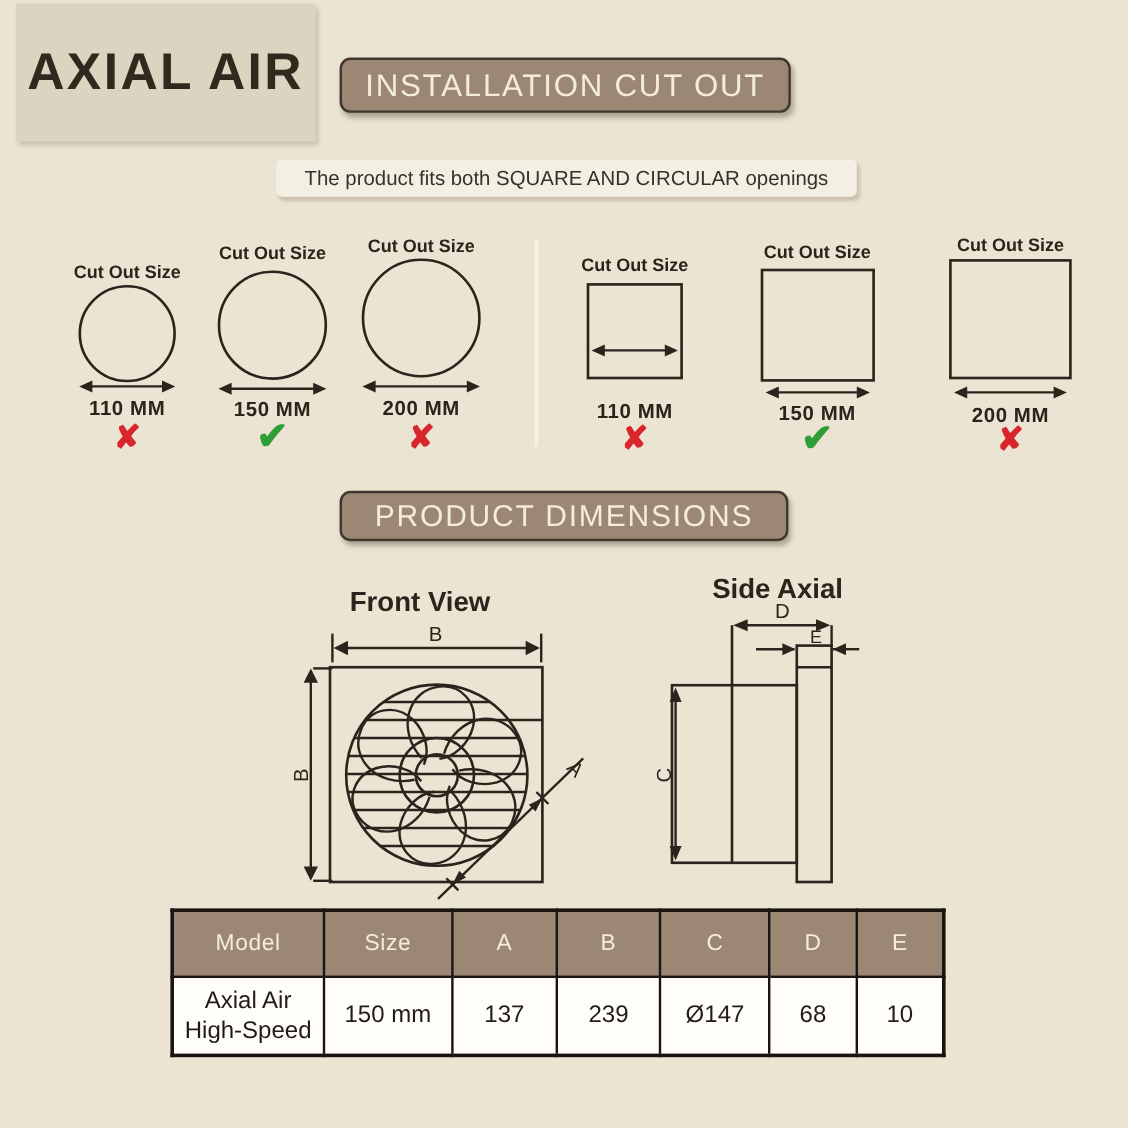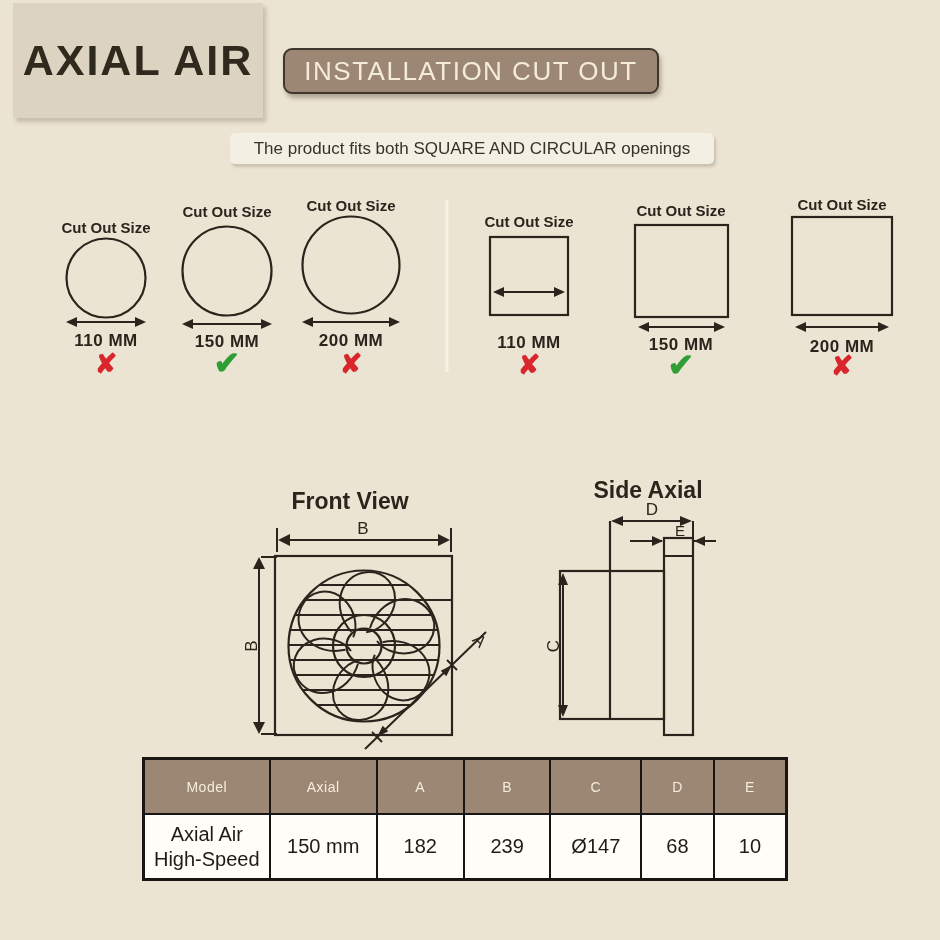--- a/index.html
+++ b/index.html
@@ -34,38 +34,41 @@
   svg.linework{position:absolute;left:0;top:0;pointer-events:none;}
   .ln{stroke:#2b241c;stroke-width:2.2;fill:none;}
   .thin{stroke:#2b241c;stroke-width:2;fill:none;}
   .head{fill:#2b241c;stroke:none;}
   .dimtext{font-family:"Liberation Sans",sans-serif;font-size:17px;fill:#2b241c;}
   .divider{stroke:#f6f1e6;stroke-width:3;}
 
   table.spec{position:absolute;left:142px;top:757px;width:646px;border-collapse:collapse;
     border:3px solid #191512;table-layout:fixed;}
   table.spec th,table.spec td{border:2px solid #191512;text-align:center;padding:0 4px;}
-  table.spec th{background:#9c8775;color:#f5ecd9;font-size:14px;font-weight:normal;height:53px;letter-spacing:.5px;}
+  table.spec th{background:#9c8775;color:#f5ecd9;font-size:19px;font-weight:normal;height:53px;letter-spacing:.5px;}
   table.spec td{background:#fffdf8;color:#1f1b16;font-size:20px;height:63px;}
   td.model-cell{font-size:19px;line-height:1.25;}
 </style>
 </head>
 <body>
 
 <div id="page">
 
   <div class="abs pill pill-install">
     <span>INSTALLATION CUT OUT</span>
   </div>
 
   <div class="abs brand-box">
     <span class="brand-text">AXIAL AIR</span>
   </div>
   <div class="abs subtitle-box">
     <span>The product fits both SQUARE AND CIRCULAR openings</span>
+  </div>
+  <div class="abs pill pill-dims">
+    <span>PRODUCT DIMENSIONS</span>
   </div>
 
   <svg class="linework" width="940" height="940" viewBox="0 0 940 940">
 
     <g>
       <circle class="ln" cx="106" cy="278" r="39.5"></circle>
       <line class="thin" x1="70" y1="322" x2="142" y2="322"></line>
       <polygon class="head" points="66,322 77,317 77,327"></polygon>
       <polygon class="head" points="146,322 135,317 135,327"></polygon>
 
@@ -205,33 +208,33 @@
         <col style="width:16.7%">
         <col style="width:13.5%">
       <col style="width:13.5%">
         <col style="width:14.1%">
         <col style="width:11.3%">
         <col style="width:11.3%">
     </colgroup>
     <thead>
       <tr>
         <th>Model</th>
-        <th>Axial</th>
+        <th>Size</th>
         <th>A</th>
         <th>B</th>
         <th>C</th>
         <th>D</th>
         <th>E</th>
       </tr>
     </thead>
     <tbody>
       <tr>
         <td class="model-cell">Axial Air High-Speed</td>
         <td>150 mm</td>
-        <td>182</td>
+        <td>137</td>
         <td>239</td>
         <td>Ø147</td>
         <td>68</td>
         <td>10</td>
       </tr>
     </tbody>
   </table>
 
 </div>
 

